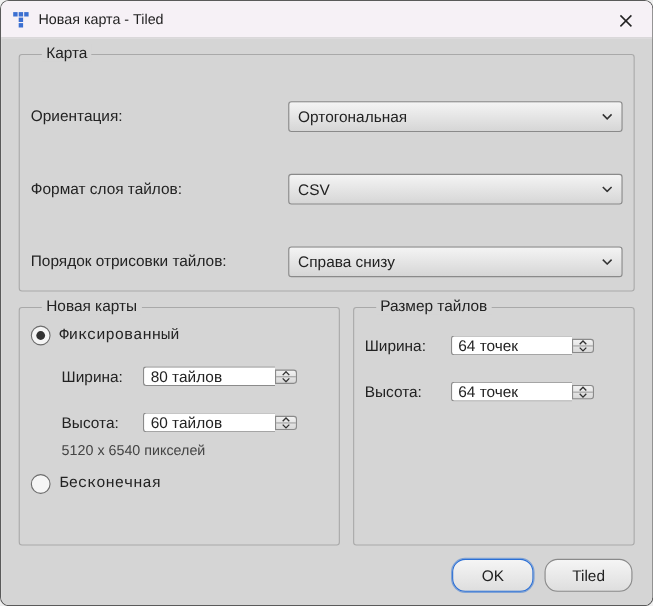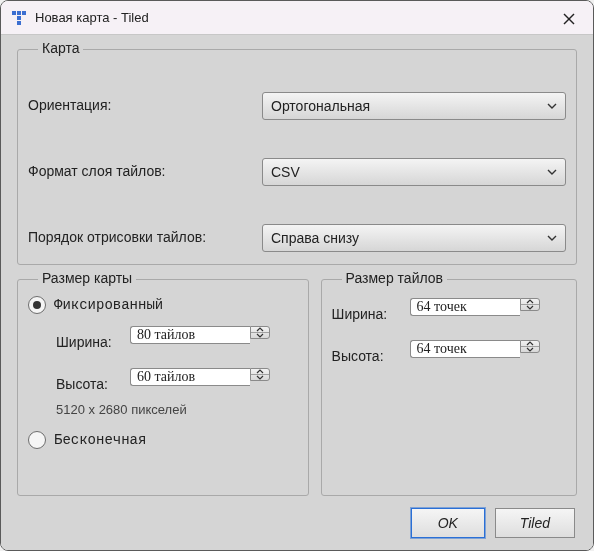--- a/index.html
+++ b/index.html
@@ -124,24 +124,23 @@
   }
   .radio.checked::after{
     content:"";
     width:8px;height:8px;border-radius:50%;background:#333;
   }
   .sub {
     padding-left: 28px;
   }
   .spin {
     display:flex;
-    align-items:flex-start;
+    align-items:center;
     height: 32px;
     width: 140px;
-    font-family: Liberation Serif, serif;
   }
   .spin .spin-value{
     flex:1;
     border: 1px solid #8a8a8a;
     border-right:none;
     border-radius: 3px 0 0 3px;
     background: #fff;
     padding: 0 6px;
     display:flex; align-items:center;
     font-size:14px;
@@ -176,26 +175,25 @@
     display:flex;
     justify-content:flex-end;
     gap: 10px;
     padding: 12px 2px 0 2px;
   }
   .btn {
     min-width: 74px;
     height: 30px;
     padding: 0 24px;
     border: 1px solid #8a8a8a;
-    border-radius: 0;
+    border-radius: 12px;
     background: linear-gradient(#f5f5f5,#dedede);
     display:flex;align-items:center;justify-content:center;
     font-size:14px;
     cursor:pointer;
-    font-style:italic;
   }
   .btn.primary {
     border-color: #2a6fd6;
     box-shadow: 0 0 0 1px rgba(42,111,214,0.5);
   }
   svg { display:block; }
 </style>
 </head>
 <body>
 
@@ -258,21 +256,21 @@
                 <path d="M1 1 L5 5 L9 1" fill="none" stroke="#333" stroke-width="1.4"></path>
               </svg>
           </span>
         </div>
       </div>
     </div>
 
     <div class="two-col">
 
       <div class="group" style="flex:1.15">
-        <div class="group-legend">Размер карты</div>
+        <div class="group-legend">Новая карты</div>
 
         <div class="radio-row">
           <span class="radio checked"></span>
           <span>Фиксированный</span>
         </div>
 
         <div class="sub">
           <div class="row">
             <span class="label size-label">Ширина:</span>
             <div class="spin">
@@ -304,21 +302,21 @@
                 <div>
                     <svg width="8" height="5" viewBox="0 0 8 5">
                       <path d="M1 1 L4 4 L7 1" fill="none" stroke="#333" stroke-width="1.2"></path>
                     </svg>
                   </div>
               </div>
             </div>
           </div>
         </div>
 
-        <div class="hint">5120 x 2680 пикселей</div>
+        <div class="hint">5120 x 6540 пикселей</div>
 
         <div class="radio-row">
           <span class="radio"></span>
           <span>Бесконечная</span>
         </div>
       </div>
 
       <div class="group" style="flex:1">
         <div class="group-legend">Размер тайлов</div>
 

